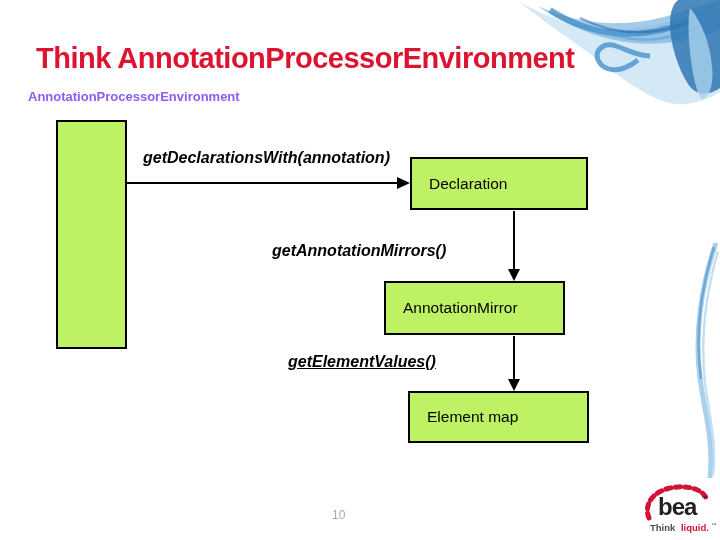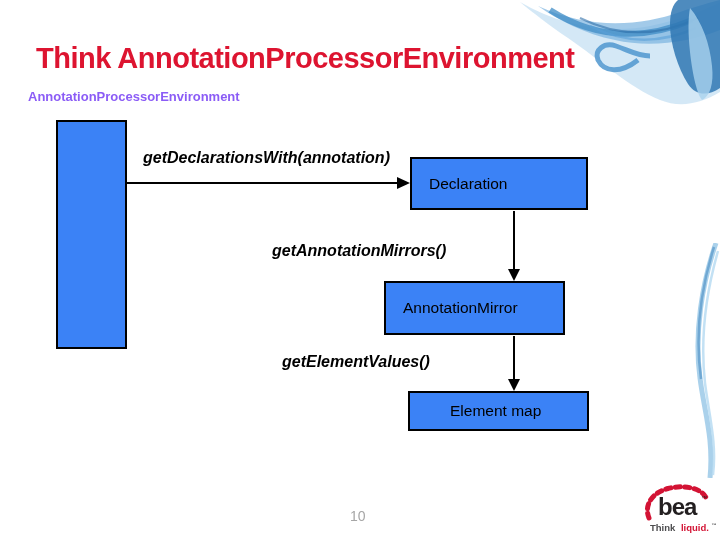--- a/index.html
+++ b/index.html
@@ -12,43 +12,43 @@
     position:absolute;left:36px;top:42px;width:600px;
     font-size:29px;font-weight:bold;letter-spacing:-0.5px;
     color:#dd1430;white-space:nowrap;z-index:3;
   }
   .subtitle{
     position:absolute;left:28px;top:89px;
     font-size:13px;font-weight:bold;color:#8b5cf6;white-space:nowrap;z-index:3;
   }
   
   .node{
-    position:absolute;background:#3b82f6;border:2px solid #000;
+    position:absolute;background:#bef264;border:2px solid #000;
     box-sizing:border-box;display:flex;align-items:center;
     font-size:15.5px;color:#000;z-index:2;
   }
   .node-label{padding-left:17px;white-space:nowrap;}
   #src-box{left:56px;top:120px;width:71px;height:229px;}
   #box-declaration{left:410px;top:157px;width:178px;height:53px;}
   #box-annotationmirror{left:384px;top:281px;width:181px;height:54px;}
-  #box-elementmap{left:408px;top:391px;width:181px;height:40px;padding-left:23px;}
+  #box-elementmap{left:408px;top:391px;width:181px;height:52px;}
   .edge-label{
     position:absolute;font-size:16px;font-style:italic;font-weight:bold;
     color:#000;white-space:nowrap;z-index:2;
   }
   #edge-label-1{left:143px;top:149px;}
   #edge-label-2{left:272px;top:242px;}
-  #edge-label-3{left:282px;top:353px;}
+  #edge-label-3{left:288px;top:353px;text-decoration:underline;}
   #arrows{position:absolute;left:0;top:0;z-index:1;}
   
   #smoke-top{position:absolute;right:0;top:0;z-index:0;}
   #smoke-side{position:absolute;right:0;top:243px;z-index:0;}
   
   .page-number{
-    position:absolute;left:350px;top:508px;font-size:14px;color:#a6a6a6;z-index:3;
+    position:absolute;left:332px;top:508px;font-size:12px;color:#a6a6a6;z-index:3;
   }
   #bea-logo{position:absolute;left:638px;top:480px;z-index:3;}
 </style>
 </head>
 <body>
 
 <div id="slide">
 
   <svg id="smoke-top" width="200" height="135" viewBox="0 0 200 135">
     <path d="M0,2 C40,26 90,34 130,26 C160,20 185,10 200,2 L200,92 C180,104 160,108 140,100 C110,88 80,60 48,38 C30,26 12,12 0,2 Z" fill="#cfe6f5" opacity="0.9"></path>

